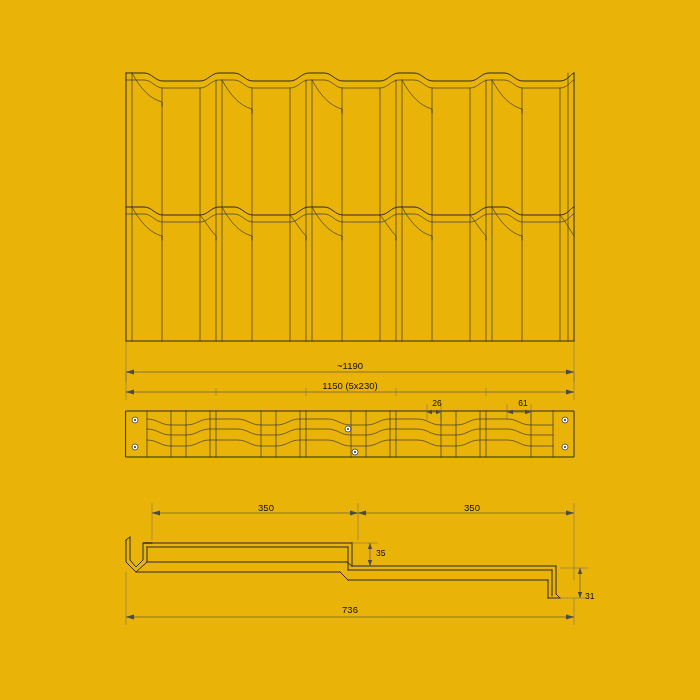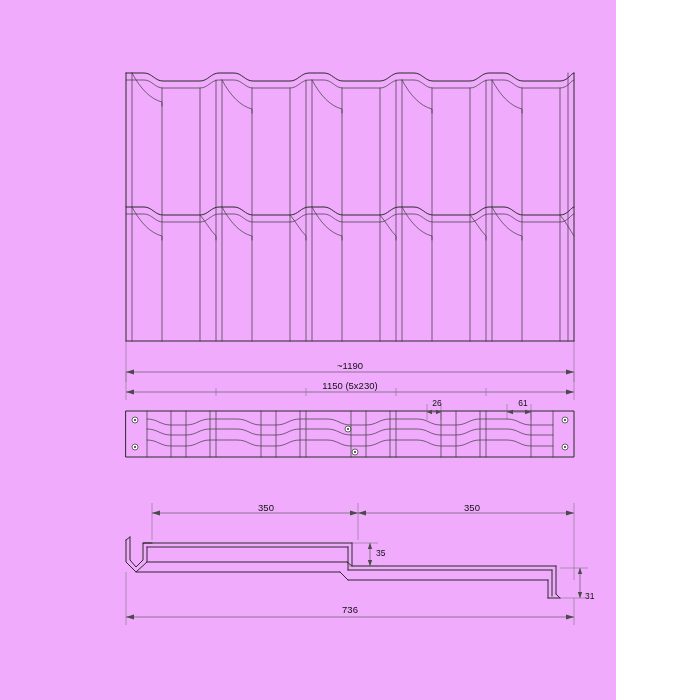--- a/index.html
+++ b/index.html
@@ -9,23 +9,23 @@
   }
   body {
     width: 700px;
     height: 700px;
     font-family: "Liberation Sans", sans-serif;
     color: #1a1a1a;
     overflow: hidden;
   }
   #sheet {
     position: relative;
-    width: 616px;
+    width: 700px;
     height: 700px;
-    background: #f0abfc;
+    background: #eab308;
   }
   svg.drawing {
     position: absolute;
     left: 0;
     top: 0;
     width: 700px;
     height: 700px;
   }
   .ln {
     fill: none;

